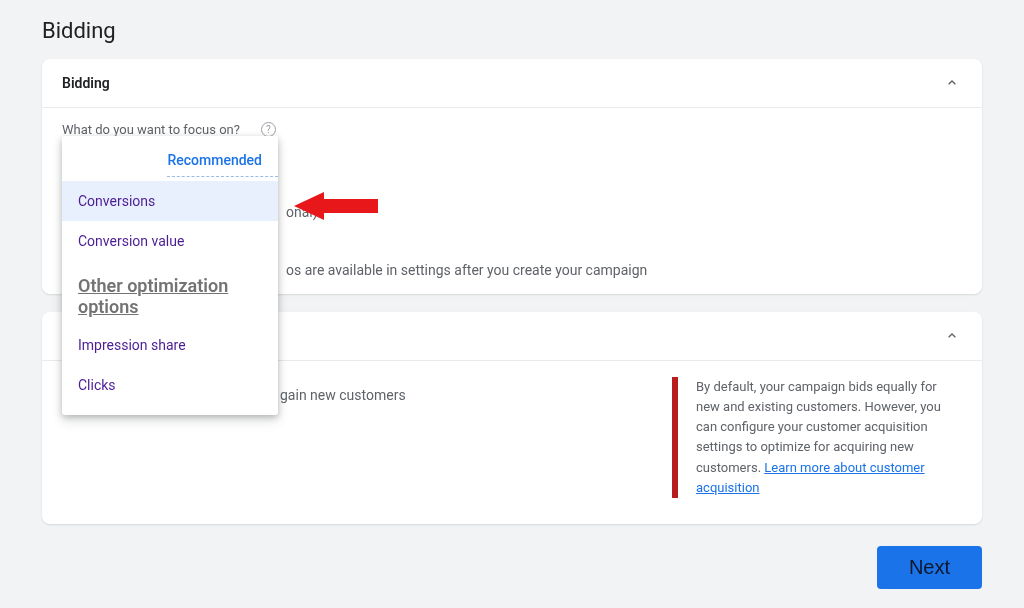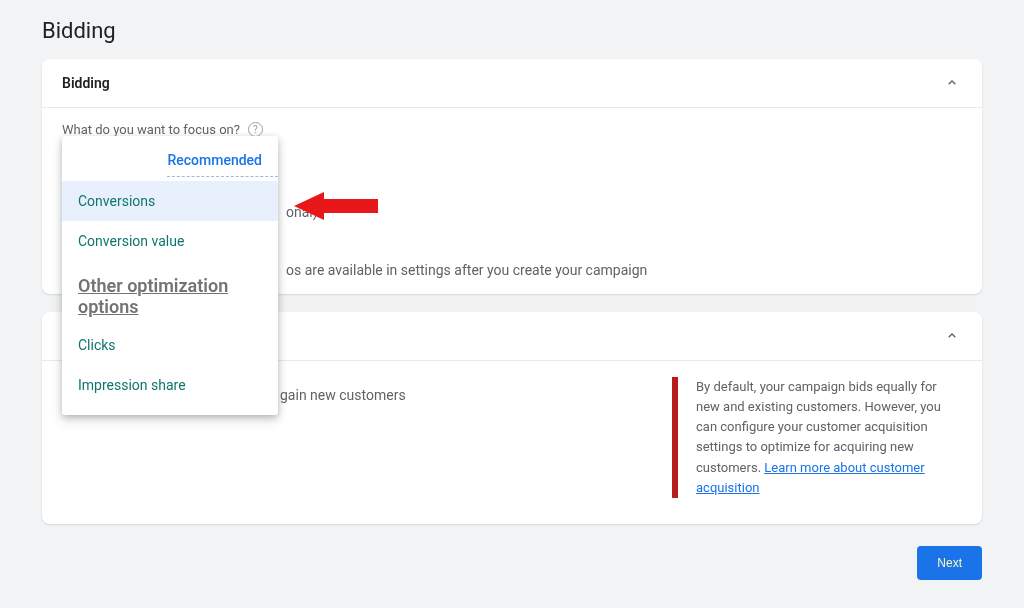--- a/index.html
+++ b/index.html
@@ -47,21 +47,21 @@
       color: #5f6368;
       cursor: pointer;
     }
     .card-body {
       padding: 14px 20px 22px 20px;
       position: relative;
     }
     .question-row {
       display: flex;
       align-items: center;
-      gap: 8px;
+      gap: 21px;
       color: #5f6368;
       font-size: 13px;
       margin-bottom: 6px;
     }
     .help-icon {
       width: 15px;
       height: 15px;
       border: 1.4px solid #9aa0a6;
       border-radius: 50%;
       display: inline-flex;
@@ -108,21 +108,21 @@
     }
     .dropdown-section-other {
       color: #737373;
       font-size: 18px;
       font-weight: 600;
       padding: 14px 16px 8px 16px;
       text-decoration: underline;
     }
     .dropdown-item {
       padding: 12px 16px;
-      color: #0f766e;
+      color: #4c1d95;
       font-size: 14px;
       cursor: pointer;
     }
     .dropdown-item.highlighted {
       background: #e8f0fe;
     }
     .card2-body {
       display: flex;
       padding: 16px 20px 26px 20px;
     }
@@ -144,25 +144,25 @@
       color: #1a73e8;
       text-decoration: underline;
     }
     .footer {
       display: flex;
       justify-content: flex-end;
       padding: 4px 42px 0 0;
     }
     .next-btn {
       background: #1a73e8;
-      color: #fef9c3;
+      color: #0f172a;
       border: none;
       border-radius: 4px;
-      padding: 10px 20px;
-      font-size: 12px;
+      padding: 10px 32px;
+      font-size: 20px;
       font-weight: 500;
       cursor: pointer;
     }
     .arrow {
       position: absolute;
       left: 294px;
       top: 192px;
       z-index: 200;
       display: flex;
       align-items: center;
@@ -225,20 +225,20 @@
   <button class="next-btn">Next</button>
 </div>
 
 <div class="dropdown">
   <div style="padding-left:16px;text-align:right;">
     <span class="dropdown-section-rec" style="padding-left:0;">Recommended</span>
   </div>
   <div class="dropdown-item highlighted">Conversions</div>
   <div class="dropdown-item">Conversion value</div>
   <div class="dropdown-section-other">Other optimization options</div>
+  <div class="dropdown-item">Impression share</div>
   <div class="dropdown-item">Clicks</div>
-  <div class="dropdown-item">Impression share</div>
 </div>
 
 <div class="arrow">
   <div class="arrow-head"></div>
   <div class="arrow-shaft"></div>
 </div>
 
 </body></html>

